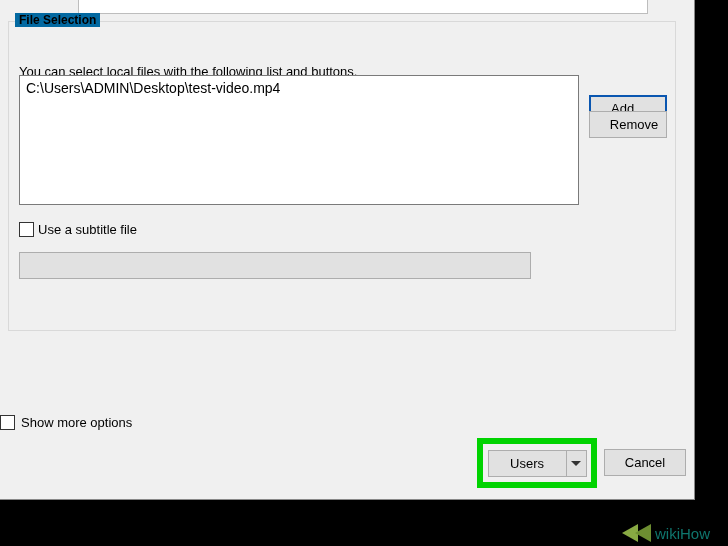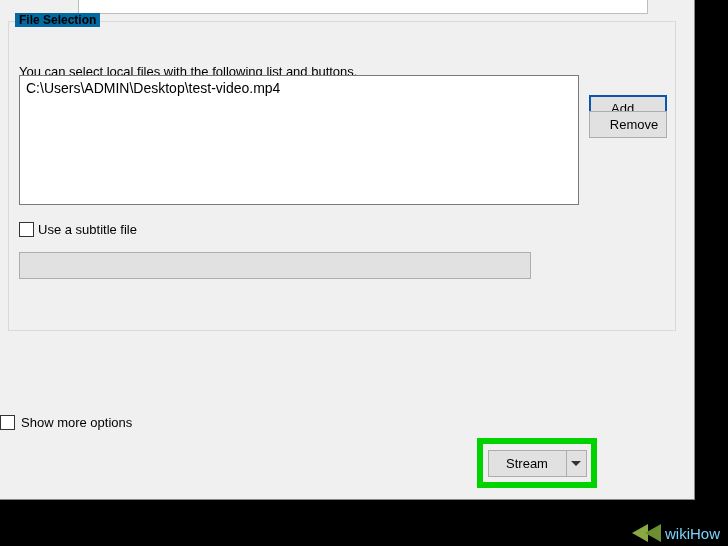--- a/index.html
+++ b/index.html
@@ -179,23 +179,23 @@
     }
     .cancel-btn {
       position: absolute;
       left: 604px;
       top: 449px;
       width: 82px;
       height: 27px;
     }
     .watermark {
       position: absolute;
-      right: 8px;
+      right: 18px;
       bottom: 4px;
-      color: #7dd3fc;
+      color: #0f766e;
       font-size: 15px;
       font-weight: 400;
       display: flex;
       align-items: center;
       gap: 4px;
     }
     .wiki-arrow {
       width: 0; height: 0;
       border-top: 9px solid transparent;
       border-bottom: 9px solid transparent;
@@ -235,26 +235,29 @@
     <div class="subtitle-path"></div>
   </div>
 
   <label class="more-options-wrap">
     <span class="checkbox"></span>
     <span>Show more options</span>
   </label>
 
   <div class="highlight-box">
     <div class="stream-btn">
-      <span class="stream-label">Stream</span>
+      <span class="stream-label">Users</span>
       <span class="stream-arrow">
         <span class="caret-down"></span>
       </span>
     </div>
   </div>
 
+  <button class="btn cancel-btn">
+    <span>Cancel</span>
+  </button>
 </div>
 
 <div class="watermark">
   <span class="wiki-arrow"></span>
   <span class="wiki-arrow2"></span>
   <span>wikiHow</span>
 </div>
 
 </body></html>

